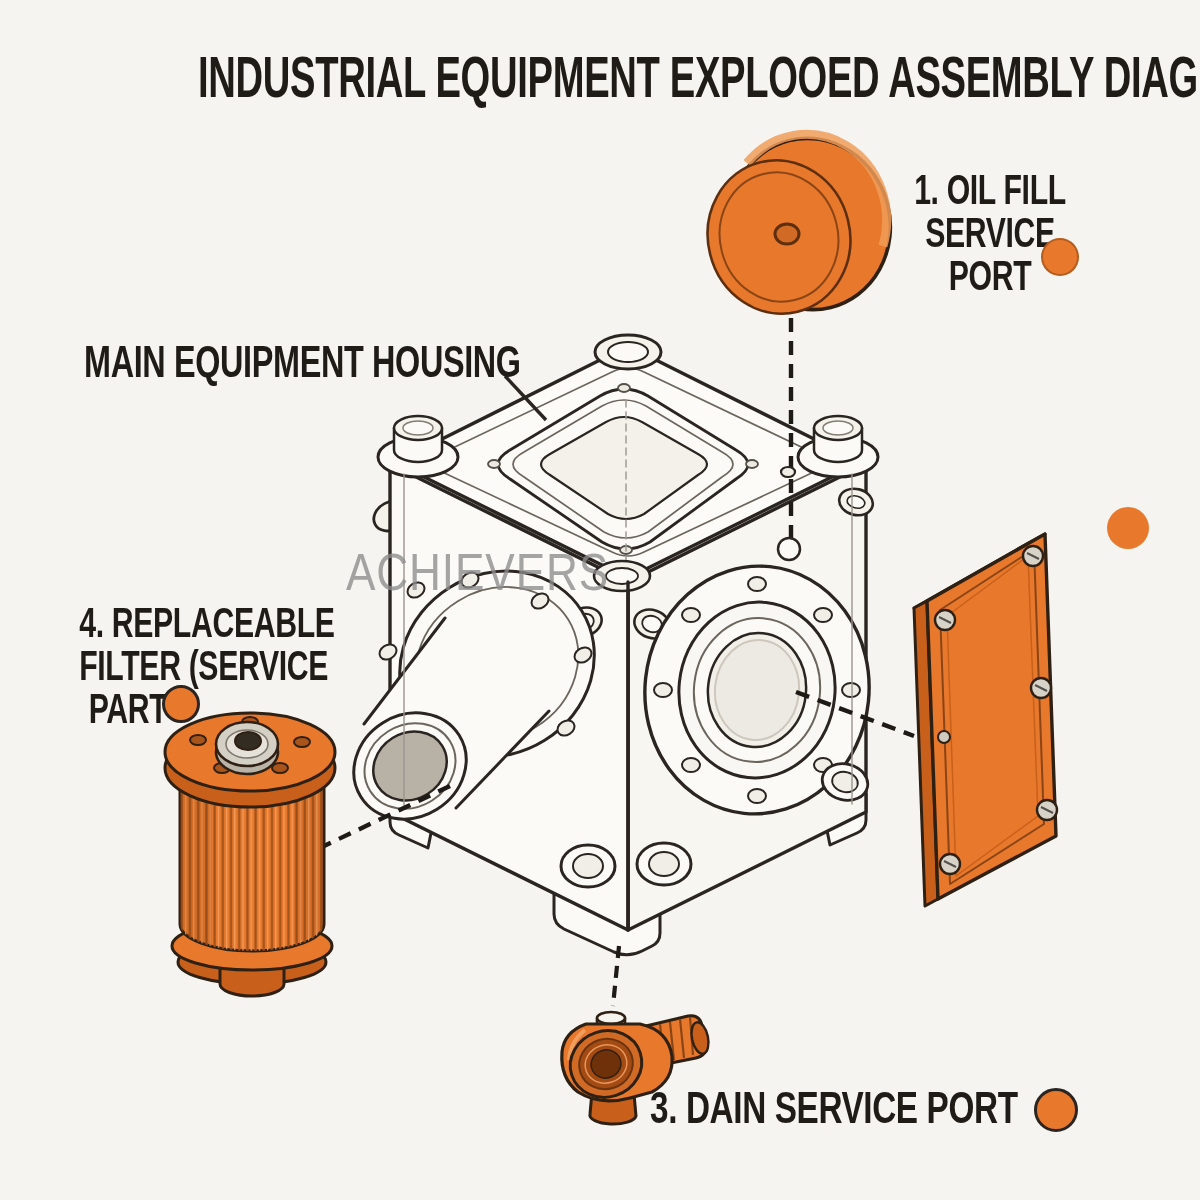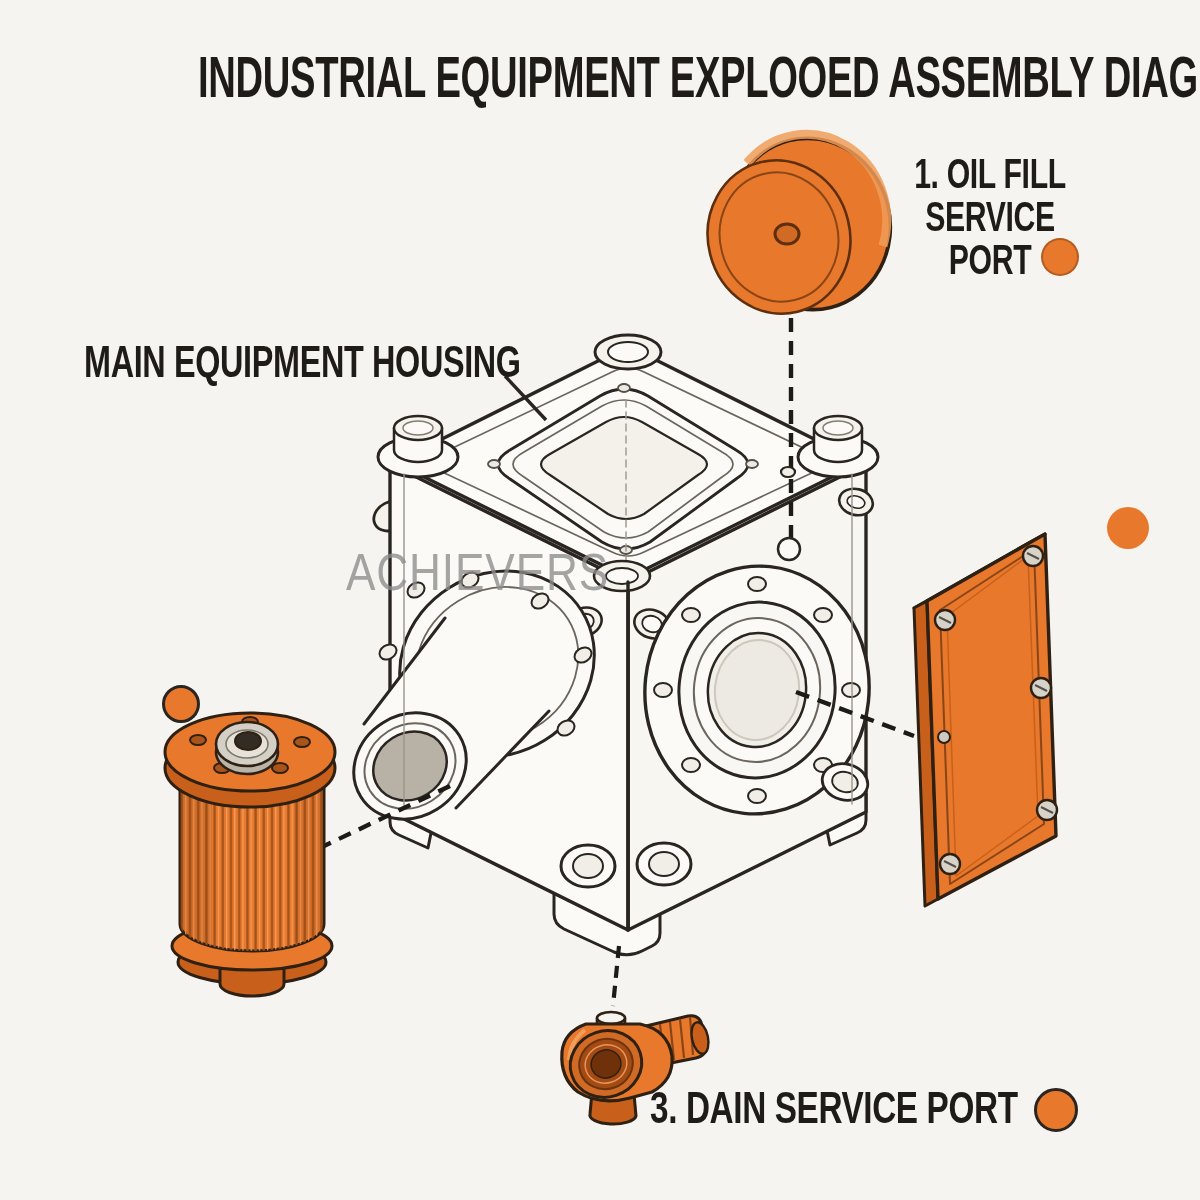--- a/index.html
+++ b/index.html
@@ -214,30 +214,35 @@
       <path d="M 585 1030 Q 570 1042 569 1060" fill="none" stroke="#F2A162" stroke-width="4" opacity=".9"></path>
       <ellipse cx="606" cy="1064" rx="36" ry="33" transform="rotate(-18 606 1064)" fill="#D06A24" stroke="#2F2014" stroke-width="3"></ellipse>
       <ellipse cx="606" cy="1064" rx="27" ry="25" transform="rotate(-18 606 1064)" fill="#A34B12" stroke="#6B3410" stroke-width="2"></ellipse>
       <ellipse cx="606" cy="1064" rx="21" ry="19" transform="rotate(-18 606 1064)" fill="none" stroke="#E8945B" stroke-width="1.5"></ellipse>
       <ellipse cx="606" cy="1064" rx="15" ry="14" transform="rotate(-18 606 1064)" fill="#6E3109" stroke="#2F2014" stroke-width="1.5"></ellipse>
     </g>
   </svg>
 
   <div class="title cond">INDUSTRIAL EQUIPMENT EXPLOOED ASSEMBLY DIAGRAM</div>
 
-  <div class="callout" style="left:880px;top:152px;width:220px;">
+  <div class="callout" style="left:880px;top:168px;width:220px;">
     <div class="cline">1. OIL FILL</div>
     <div class="cline">SERVICE</div>
     <div class="cline">PORT</div>
   </div>
   <span class="dot thin-edge" style="left:1041px;top:238px;width:38px;height:38px;"></span>
 
   <div class="housing-label cond">MAIN EQUIPMENT HOUSING</div>
 
   <span class="dot" style="left:1107px;top:507px;width:42px;height:42px;"></span>
 
+  <div class="callout" style="left:40px;top:601px;width:280px;">
+    <div class="cline">4. REPLACEABLE</div>
+    <div class="cline">FILTER (SERVICE</div>
+    <div class="cline shift-left">PART</div>
+  </div>
   <span class="dot outlined" style="left:162px;top:685px;width:38px;height:38px;"></span>
 
   <div class="drain-label cond">3. DAIN SERVICE PORT</div>
   <span class="dot outlined" style="left:1034px;top:1088px;width:44px;height:44px;"></span>
 
   <div class="watermark">ACHIEVERS</div>
 </div>
 
 </body></html>

